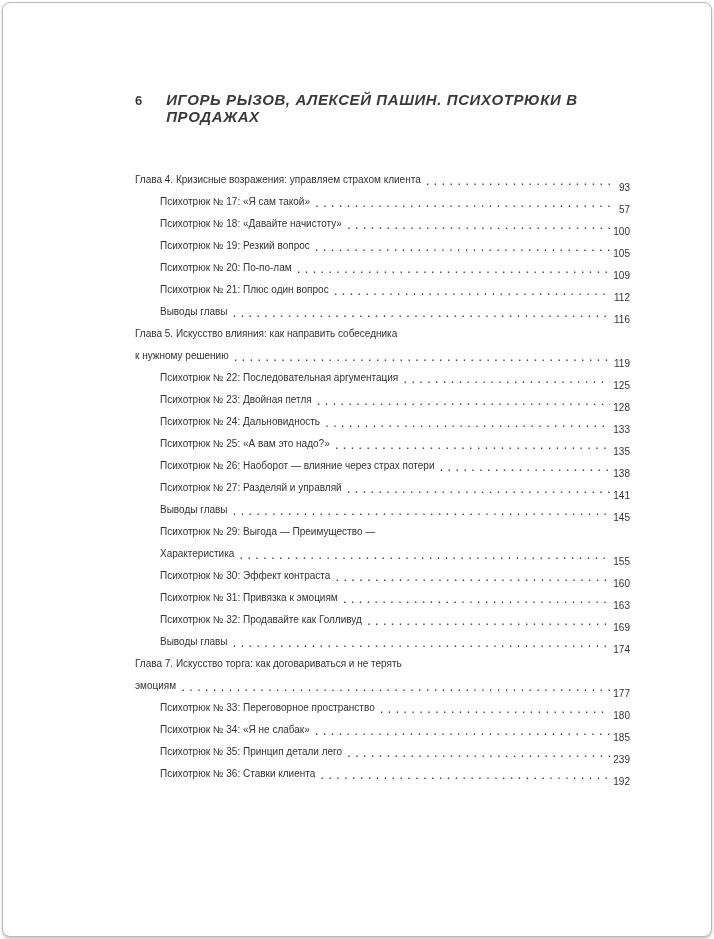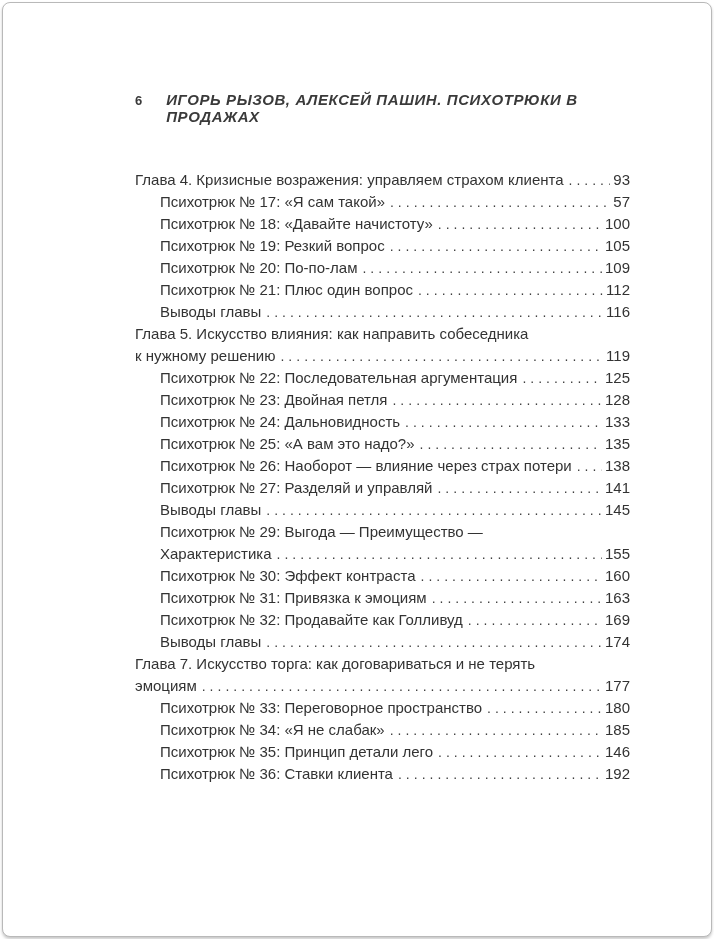--- a/index.html
+++ b/index.html
@@ -38,24 +38,24 @@
     letter-spacing: 0.6px;
     color: #3a3a3a;
     font-style: italic;
   }
   .toc {
     margin-top: 44px;
     color: #333333;
   }
   .row {
     display: flex;
-    align-items: flex-end;
+    align-items: flex-start;
     height: 22px;
     line-height: 22px;
-    font-size: 15px;
+    font-size: 10px;
     white-space: nowrap;
   }
   .row.indent-sub {
     padding-left: 25px;
   }
   .text {
     flex: 0 0 auto;
     color: #333333;
   }
   .dots {
@@ -209,21 +209,21 @@
     <span class="page-ref">180</span>
   </div>
       <div class="row indent-sub">
     <span class="text">Психотрюк № 34: «Я не слабак»</span>
     <span class="dots"></span>
     <span class="page-ref">185</span>
   </div>
       <div class="row indent-sub">
     <span class="text">Психотрюк № 35: Принцип детали лего</span>
     <span class="dots"></span>
-    <span class="page-ref">146</span>
+    <span class="page-ref">239</span>
   </div>
       <div class="row indent-sub">
     <span class="text">Психотрюк № 36: Ставки клиента</span>
     <span class="dots"></span>
     <span class="page-ref">192</span>
   </div>
     </div>
 </div>
 
 </body></html>

